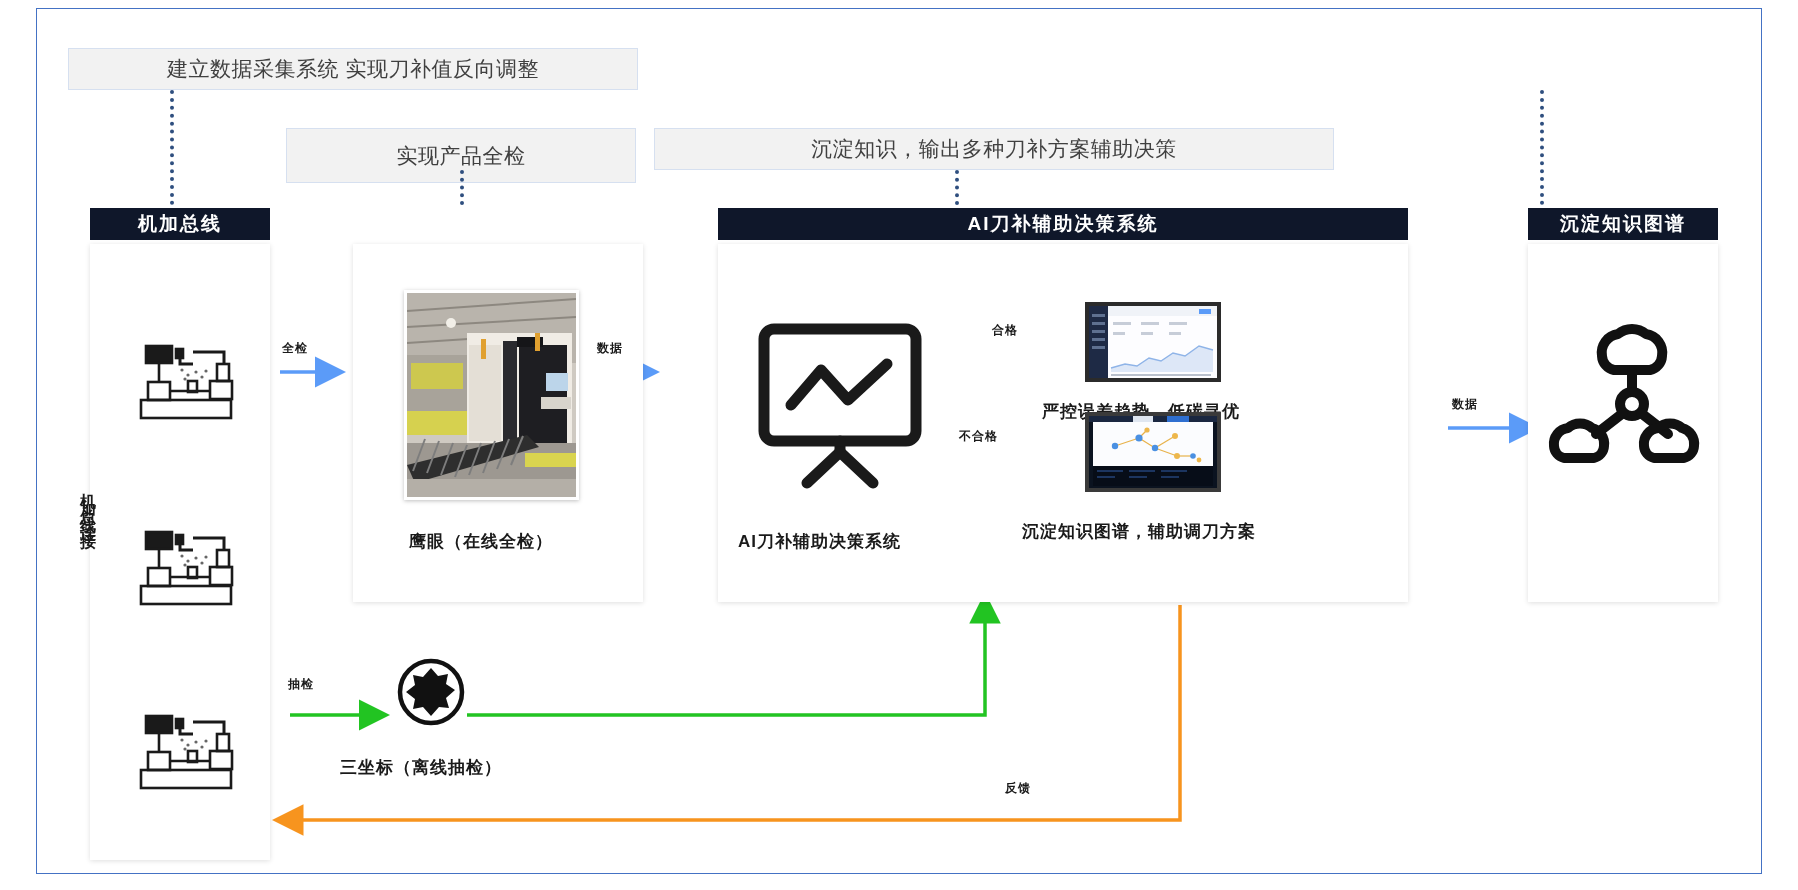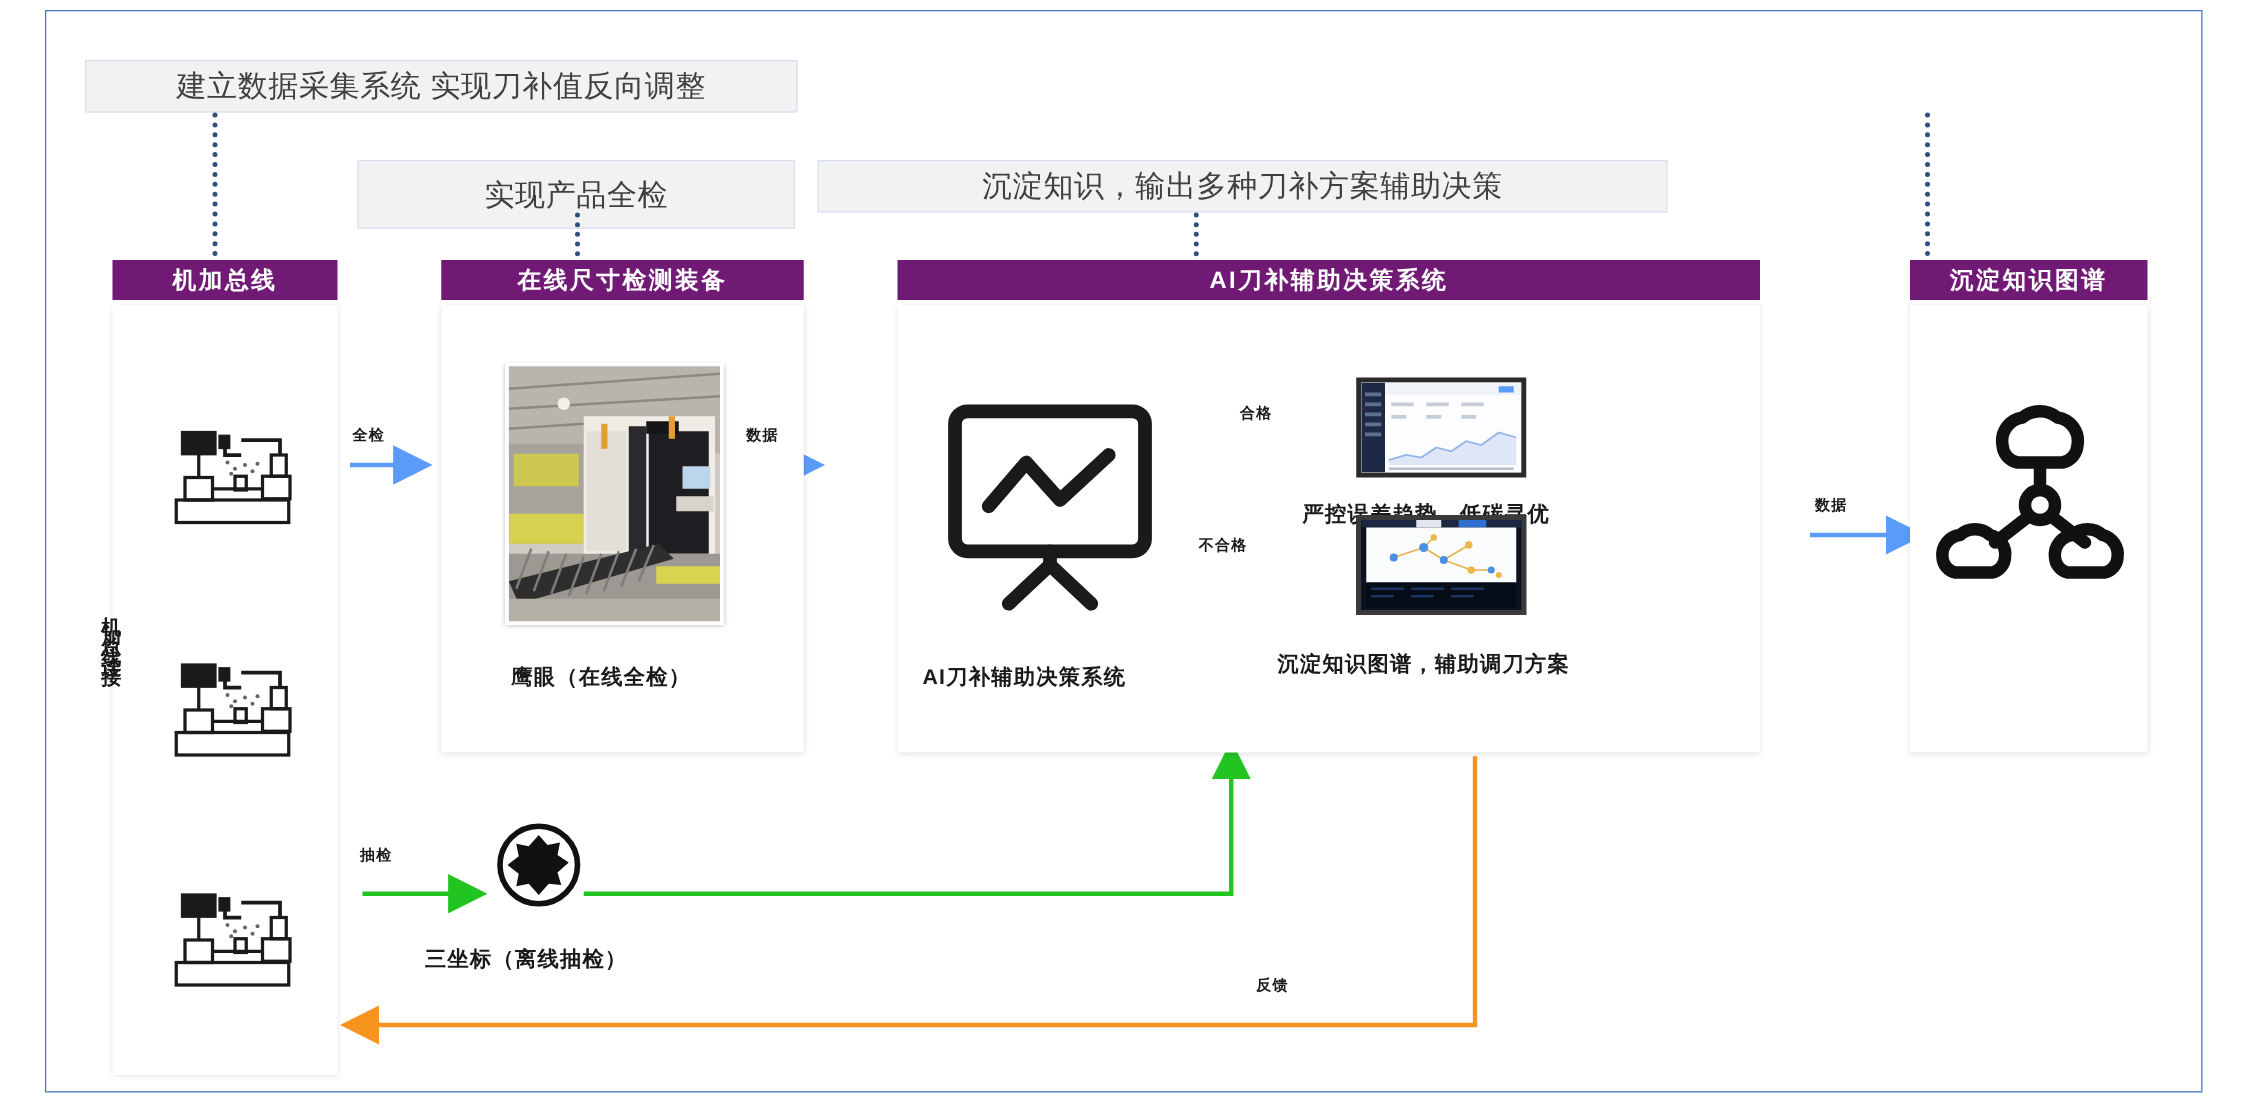--- a/index.html
+++ b/index.html
@@ -24,41 +24,41 @@
 
   
   .callout {
     position: absolute;
     background: #f2f2f2;
     border: 1px solid #d6e0f0;
     display: flex;
     align-items: center;
     justify-content: center;
     color: #404040;
-    font-size: 24px;
+    font-size: 21px;
     letter-spacing: 0.5px;
     white-space: nowrap;
   }
 
   
   .dotted {
     position: absolute;
     width: 0;
     border-left: 4px dotted #2f4f7f;
   }
 
   
   .panel {
     position: absolute;
     background: #ffffff;
     box-shadow: 0 1px 5px rgba(0,0,0,0.13);
   }
   .panel-header {
     position: absolute;
-    background: #701a75;
+    background: #0f172a;
     color: #ffffff;
     font-weight: bold;
     font-size: 19px;
     letter-spacing: 2px;
     display: flex;
     align-items: center;
     justify-content: center;
     height: 32px;
   }
 
@@ -230,23 +230,20 @@
         <circle cx="50" cy="31" r="1.6"></circle>
       <circle cx="58" cy="28" r="1.6"></circle>
         <circle cx="64" cy="33" r="1.6"></circle>
       <circle cx="47" cy="35" r="1.6"></circle>
         <circle cx="68" cy="27" r="1.6"></circle>
     </g>
   </svg>
 
   <div class="arrow-label" style="left:282px; top:340px;">全检</div>
 
-  <div class="panel-header" style="left:353px; top:208px; width:290px;">
-    <span>在线尺寸检测装备</span>
-  </div>
   <div class="panel" style="left:353px; top:244px; width:290px; height:358px;"></div>
 
   <div class="photo" style="left:404px; top:290px; width:175px; height:210px;">
     <svg width="169" height="204" viewBox="0 0 169 204">
       <rect x="0" y="0" width="169" height="204" fill="#cfcac2"></rect>
       <rect x="0" y="0" width="169" height="70" fill="#b9b4ac"></rect>
       <g stroke="#8d8880" stroke-width="2" fill="none">
         <path d="M0 18 L169 6"></path>
           <path d="M0 34 L169 24"></path>
           <path d="M0 50 L120 42"></path>

